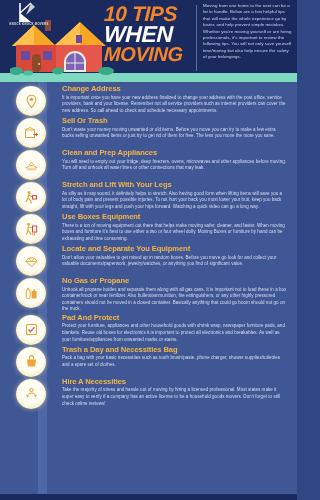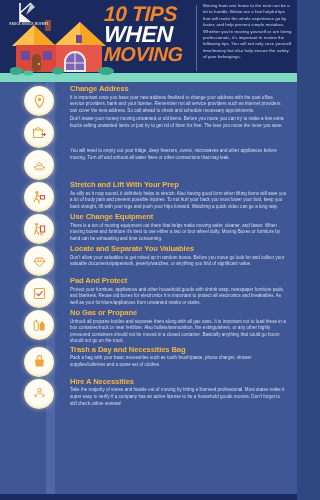--- a/index.html
+++ b/index.html
@@ -113,21 +113,20 @@
     color: #cfd6ea;
     font-size: 4.4px;
     line-height: 6.4px;
     letter-spacing: 0.05px;
   }
 
   
   .tips {
     position: relative;
     padding-top: 2px;
-    margin-left: 8px;
   }
   .rail {
     position: absolute;
     left: 38px;
     top: 0;
     width: 9px;
     height: 418px;
     background: #4e67a6;
     z-index: 1;
   }
@@ -272,103 +271,90 @@
       <div class="badge-wrap">
         <div class="badge">
           <svg width="17" height="17" viewBox="0 0 17 17">
             <rect x="2.5" y="5" width="9" height="7.5" fill="none" stroke="#e8a33d" stroke-width="1"></rect>
             <path d="M2.5 5 L7 2.5 L11.5 5" fill="none" stroke="#e8a33d" stroke-width="1"></path>
             <path d="M10.5 9.5 L14.5 9.5 M13 8 L14.5 9.5 L13 11" fill="none" stroke="#d9483b" stroke-width="1"></path>
           </svg>
         </div>
       </div>
       <div class="tip-body">
+        <p class="tip-title">Sell Or Trash</p>
         <p class="tip-text">Don't waste your money moving unwanted or old items. Before you move you can try to make a few extra bucks selling unwanted items or just try to get rid of them for free. The less you move the more you save.</p>
       </div>
     </div>
 
     <div class="tip">
       <div class="badge-wrap">
         <div class="badge">
           <svg width="17" height="17" viewBox="0 0 17 17">
             <path d="M3 11 Q8.5 6 14 11" fill="none" stroke="#e8a33d" stroke-width="1.1"></path>
             <path d="M6 8 Q8.5 3.5 11 8" fill="none" stroke="#e8a33d" stroke-width="1"></path>
             <ellipse cx="8.5" cy="12.2" rx="5.2" ry="1.2" fill="#e8a33d" opacity="0.5"></ellipse>
           </svg>
         </div>
       </div>
       <div class="tip-body">
+        <p class="tip-title">Clean and Prep Appliances</p>
         <p class="tip-text">You will need to empty out your fridge, deep freezers, ovens, microwaves and other appliances before moving. Turn off and unhook all water lines or other connections that may leak.</p>
       </div>
     </div>
 
     <div class="tip">
       <div class="badge-wrap">
         <div class="badge">
           <svg width="17" height="17" viewBox="0 0 17 17">
             <circle cx="6" cy="3.6" r="1.5" fill="#e8a33d"></circle>
             <path d="M6 5.2 L5 9 L3 13" fill="none" stroke="#e8a33d" stroke-width="1.2"></path>
             <path d="M5 9 L8 12 L8 14.5" fill="none" stroke="#e8a33d" stroke-width="1.2"></path>
             <path d="M6 6.2 L9.5 8" fill="none" stroke="#e8a33d" stroke-width="1.1"></path>
             <rect x="9.5" y="6.6" width="4" height="3.4" fill="none" stroke="#d9483b" stroke-width="1"></rect>
           </svg>
         </div>
       </div>
       <div class="tip-body">
-        <p class="tip-title">Stretch and Lift With Your Prep</p>
+        <p class="tip-title">Stretch and Lift With Your Legs</p>
         <p class="tip-text">As silly as it may sound, it definitely helps to stretch. Also having good form when lifting items will save you a lot of body pain and prevent possible injuries. To not hurt your back you must lower your butt, keep you back straight, lift with your legs and push your hips forward. Watching a quick video can go a long way.</p>
       </div>
     </div>
 
     <div class="tip">
       <div class="badge-wrap">
         <div class="badge">
           <svg width="17" height="17" viewBox="0 0 17 17">
             <circle cx="5.5" cy="3.4" r="1.4" fill="#e8a33d"></circle>
             <path d="M5.5 5 L5 9 L3.5 13.5" fill="none" stroke="#e8a33d" stroke-width="1.2"></path>
             <path d="M5 9 L7.5 12.5 L7.5 14" fill="none" stroke="#e8a33d" stroke-width="1.2"></path>
             <path d="M5.8 6 L9 7" fill="none" stroke="#e8a33d" stroke-width="1"></path>
             <rect x="9.5" y="5" width="4.2" height="6" fill="none" stroke="#d9483b" stroke-width="1"></rect>
             <circle cx="10.5" cy="13" r="1.2" fill="none" stroke="#e8a33d" stroke-width="0.9"></circle>
           </svg>
         </div>
       </div>
       <div class="tip-body">
-        <p class="tip-title">Use Change Equipment</p>
+        <p class="tip-title">Use Boxes Equipment</p>
         <p class="tip-text">There is a ton of moving equipment out there that helps make moving safer, cleaner, and faster. When moving boxes and furniture it's best to use either a two or four wheel dolly. Moving Boxes or furniture by hand can be exhausting and time consuming.</p>
       </div>
     </div>
 
     <div class="tip">
       <div class="badge-wrap">
         <div class="badge">
           <svg width="17" height="17" viewBox="0 0 17 17">
             <path d="M3 8.5 L5.5 5 L11.5 5 L14 8.5 L8.5 13.5 Z" fill="none" stroke="#e8a33d" stroke-width="1"></path>
             <path d="M3 8.5 L14 8.5 M5.5 5 L8.5 8.5 L11.5 5" fill="none" stroke="#e8a33d" stroke-width="0.8"></path>
           </svg>
         </div>
       </div>
       <div class="tip-body">
-        <p class="tip-title">Locate and Separate You Valuables</p>
+        <p class="tip-title">Locate and Separate You Equipment</p>
         <p class="tip-text">Don't allow your valuables to get mixed up in random boxes. Before you move go look for and collect your valuable documents/paperwork, jewelry/watches, or anything you find of significant value.</p>
-      </div>
-    </div>
-
-    <div class="tip">
-      <div class="badge-wrap">
-        <div class="badge">
-          <svg width="17" height="17" viewBox="0 0 17 17">
-            <rect x="3.5" y="3.5" width="10" height="10" rx="1" fill="none" stroke="#e8a33d" stroke-width="1.1"></rect>
-            <path d="M5.5 8.5 L7.6 10.6 L11.5 6.2" fill="none" stroke="#d9483b" stroke-width="1.1"></path>
-          </svg>
-        </div>
-      </div>
-      <div class="tip-body">
-        <p class="tip-title">Pad And Protect</p>
-        <p class="tip-text">Protect your furniture, appliances and other household goods with shrink wrap, newspaper furniture pads, and blankets. Reuse old boxes for electronics it is important to protect all electronics and breakables. As well as your furniture/appliances from unwanted marks or stains.</p>
       </div>
     </div>
 
     <div class="tip">
       <div class="badge-wrap">
         <div class="badge">
           <svg width="17" height="17" viewBox="0 0 17 17">
             <rect x="3.2" y="4.5" width="4" height="9" rx="1.6" fill="none" stroke="#e8a33d" stroke-width="1"></rect>
             <rect x="4.4" y="2.8" width="1.6" height="1.8" fill="#e8a33d"></rect>
             <rect x="8.6" y="6" width="5" height="7.5" rx="0.8" fill="#e8a33d"></rect>
@@ -379,20 +365,35 @@
       <div class="tip-body">
         <p class="tip-title">No Gas or Propane</p>
         <p class="tip-text">Unhook all propane bottles and separate them along with all gas cans. It is important not to load these in a box container/truck or near fertilizer. Also bullets/ammunition, fire extinguishers, or any other highly pressured containers should not be moved in a closed container. Basically anything that could go boom should not go on the truck.</p>
       </div>
     </div>
 
     <div class="tip">
       <div class="badge-wrap">
         <div class="badge">
           <svg width="17" height="17" viewBox="0 0 17 17">
+            <rect x="3.5" y="3.5" width="10" height="10" rx="1" fill="none" stroke="#e8a33d" stroke-width="1.1"></rect>
+            <path d="M5.5 8.5 L7.6 10.6 L11.5 6.2" fill="none" stroke="#d9483b" stroke-width="1.1"></path>
+          </svg>
+        </div>
+      </div>
+      <div class="tip-body">
+        <p class="tip-title">Pad And Protect</p>
+        <p class="tip-text">Protect your furniture, appliances and other household goods with shrink wrap, newspaper furniture pads, and blankets. Reuse old boxes for electronics it is important to protect all electronics and breakables. As well as your furniture/appliances from unwanted marks or stains.</p>
+      </div>
+    </div>
+
+    <div class="tip">
+      <div class="badge-wrap">
+        <div class="badge">
+          <svg width="17" height="17" viewBox="0 0 17 17">
             <path d="M4 6.5 L13 6.5 L12.2 13.5 L4.8 13.5 Z" fill="#f0a63a"></path>
             <path d="M6.3 6.5 L6.3 4.8 A2.2 2.2 0 0 1 10.7 4.8 L10.7 6.5" fill="none" stroke="#f0a63a" stroke-width="1.1"></path>
           </svg>
         </div>
       </div>
       <div class="tip-body">
         <p class="tip-title">Trash a Day and Necessities Bag</p>
         <p class="tip-text">Pack a bag with your basic necessities such as tooth brush/paste, phone charger, shower supplies/toiletries and a spare set of clothes.</p>
       </div>
     </div>

